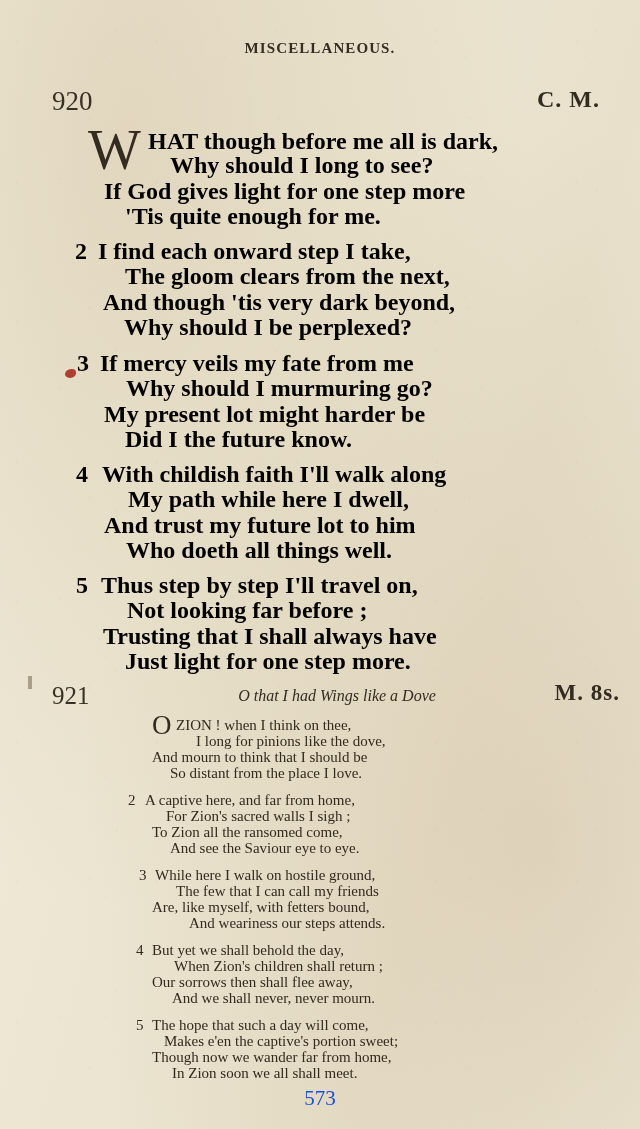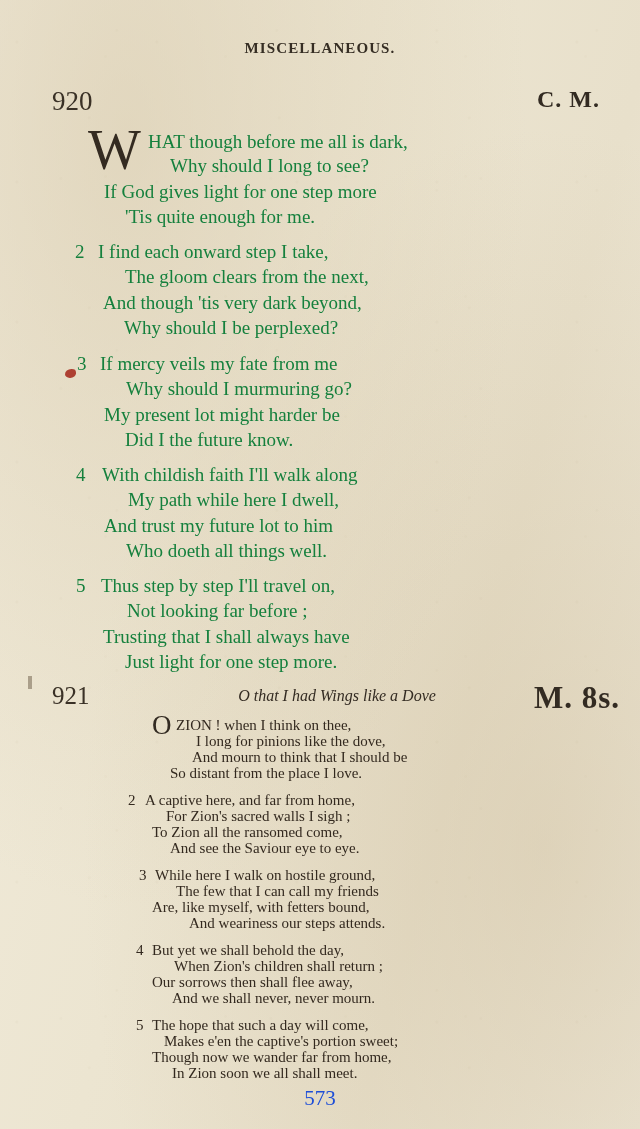--- a/index.html
+++ b/index.html
@@ -77,24 +77,25 @@
   }
   .meter920 {
     position: absolute;
     right: 0; top: 0;
     font-size: 24px;
     font-weight: bold;
     letter-spacing: 1px;
   }
   .stanza-big {
     position: absolute;
-    font-size: 19px;
+    font-size: 24px;
     line-height: 25.5px;
-    color: #15803d;
+    color: #000000;
     white-space: pre;
+    font-weight: bold;
   }
   .dropcap {
     position: absolute;
     left: 88px;
     top: 122px;
     font-size: 56px;
     line-height: 56px;
     color: #342b21;
   }
   .v1l1 { left: 148px; top: 129px; }
@@ -163,41 +164,41 @@
     position: absolute;
     left: 95px; top: 5px;
     width: 380px;
     text-align: center;
     font-style: italic;
     font-size: 16px;
   }
   .meter921 {
     position: absolute;
     right: 0; top: -2px;
-    font-size: 31px;
+    font-size: 23px;
     font-weight: bold;
     letter-spacing: 1px;
   }
   .stanza-small {
     position: absolute;
     font-size: 15px;
     line-height: 18.5px;
     color: #33291f;
     white-space: pre;
   }
   .dropcap2 {
     position: absolute;
     left: 152px;
     top: 712px;
     font-size: 27px;
     line-height: 27px;
   }
   .s1l1 { left: 176px; top: 716px; }
   .s1l2 { left: 196px; top: 732px; }
-  .s1l3 { left: 152px; top: 748px; margin-left: 40px; }
+  .s1l3 { left: 152px; top: 748px; }
   .s1l4 { left: 170px; top: 764px; }
 
   .s2n  { left: 128px; top: 791px; }
   .s2l1 { left: 145px; top: 791px; }
   .s2l2 { left: 166px; top: 807px; }
   .s2l3 { left: 152px; top: 823px; }
   .s2l4 { left: 170px; top: 839px; }
 
   .s3n  { left: 139px; top: 866px; }
   .s3l1 { left: 155px; top: 866px; }

